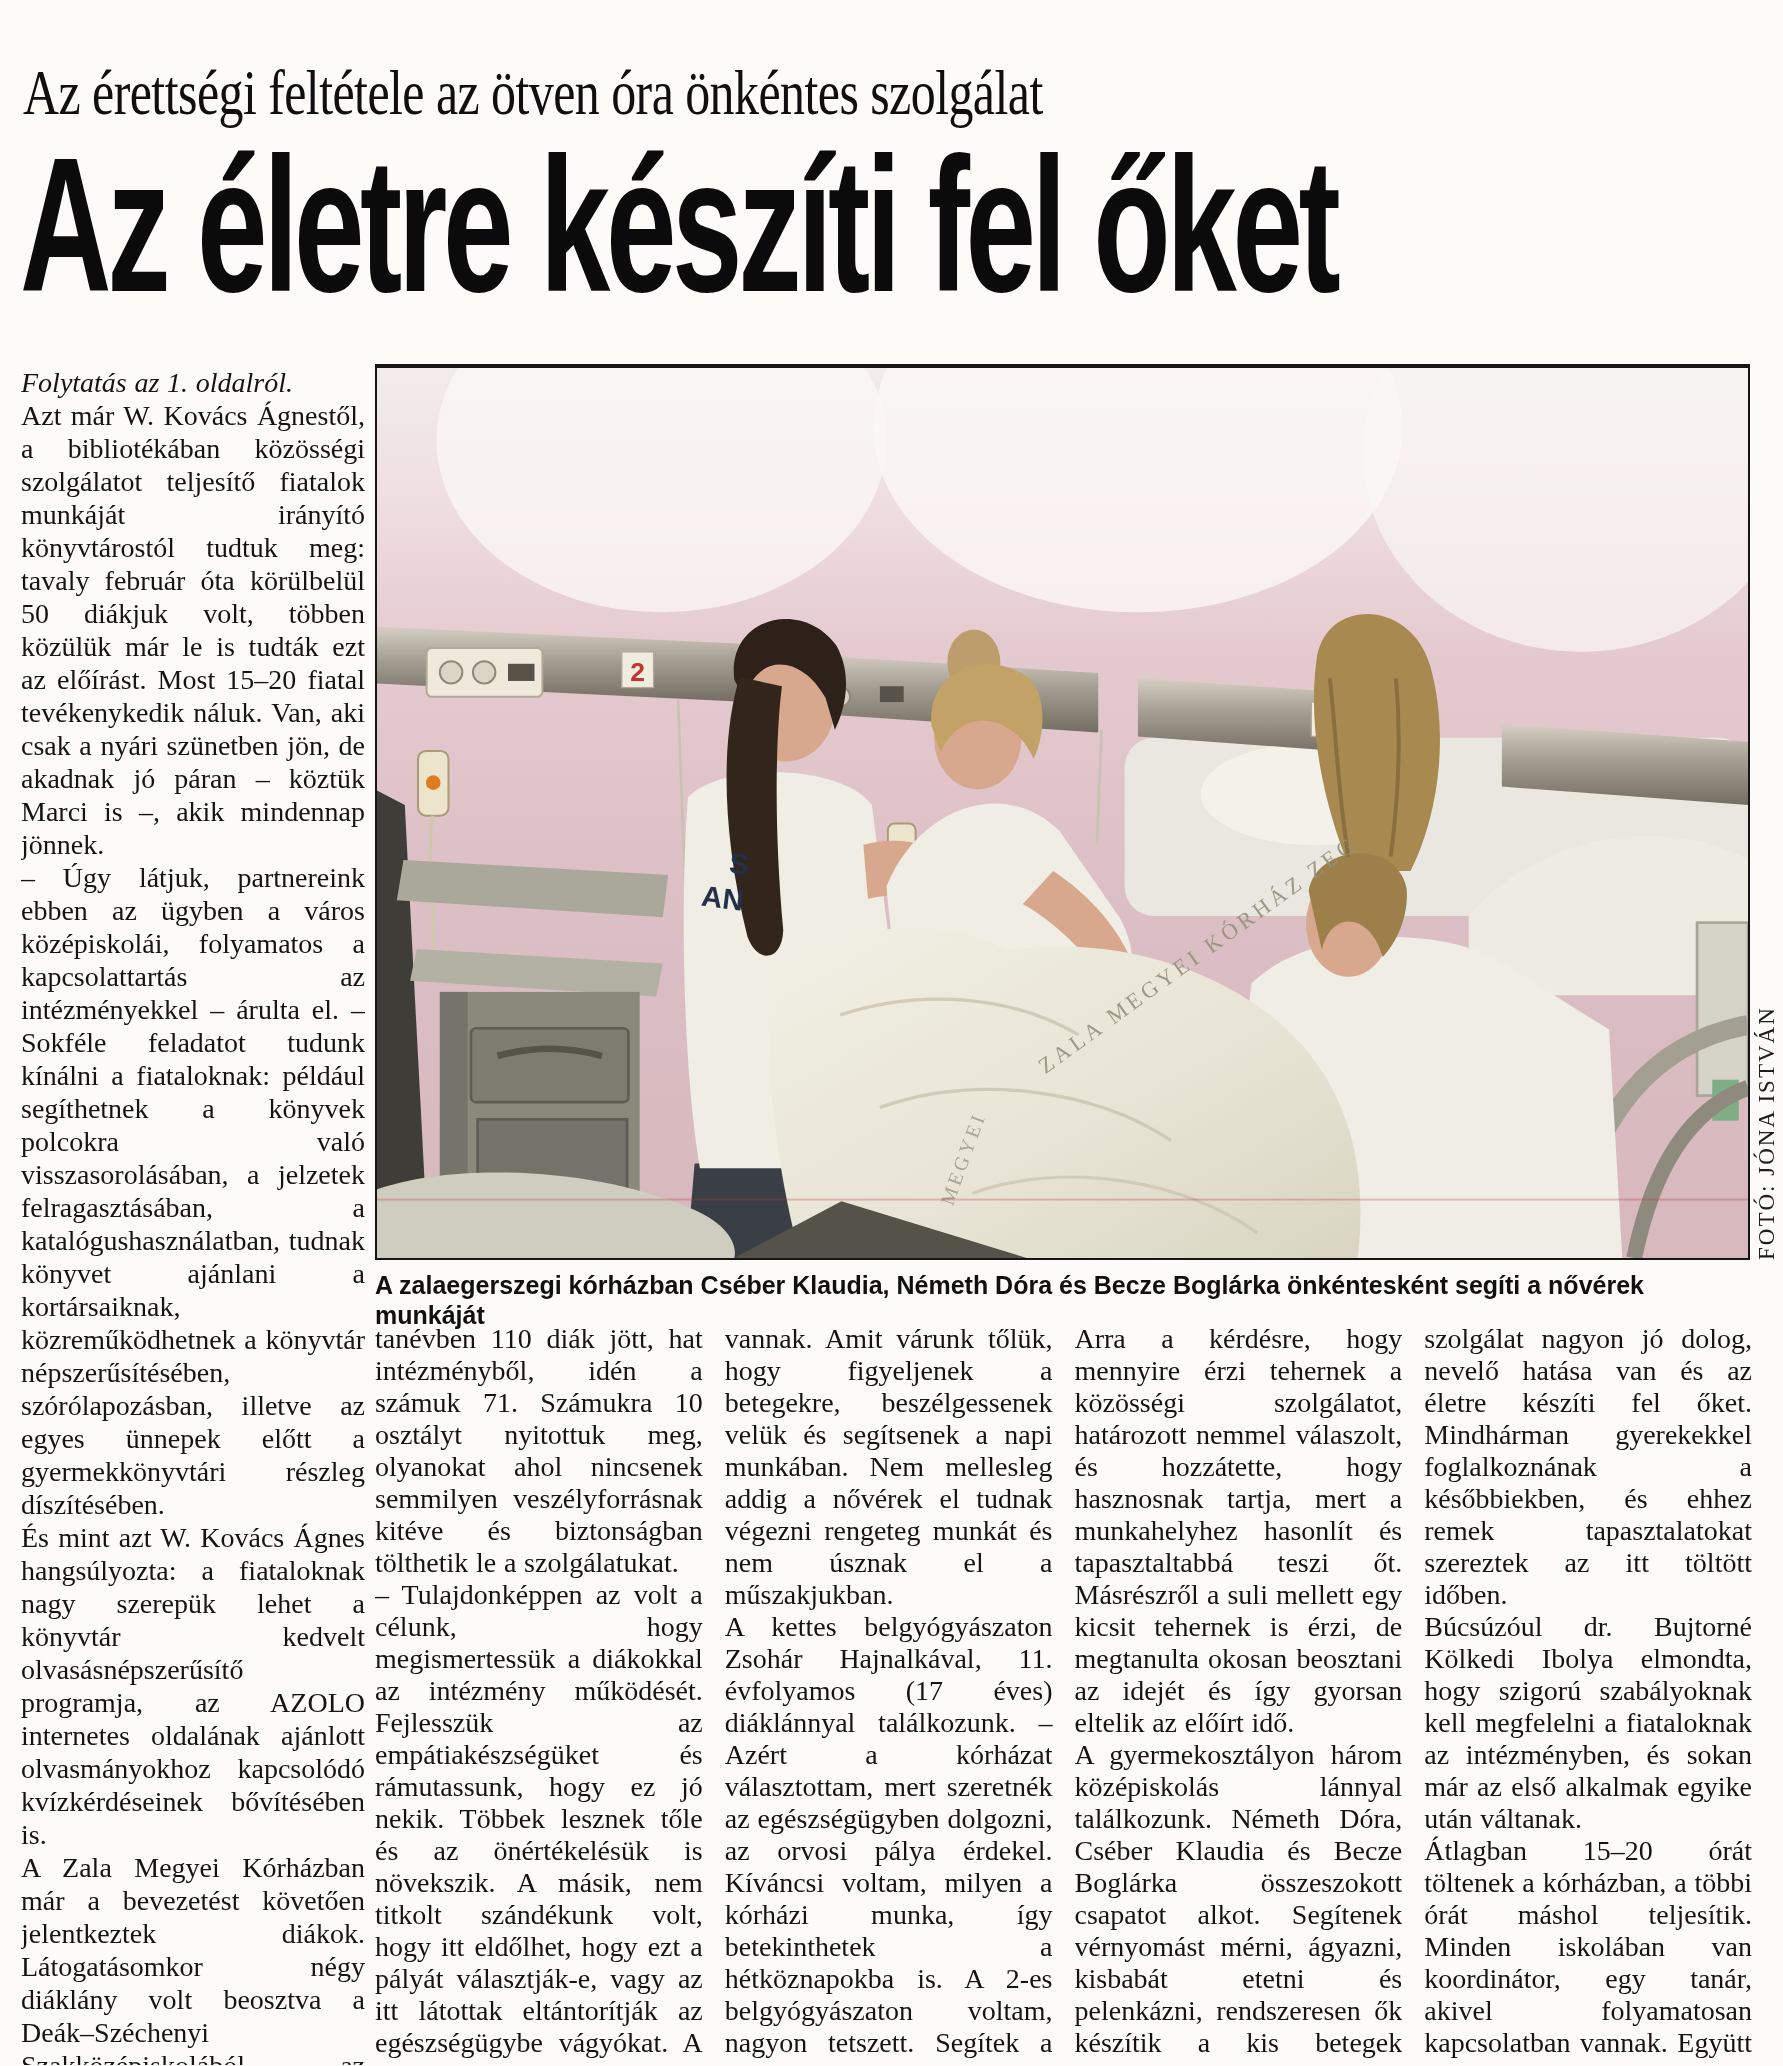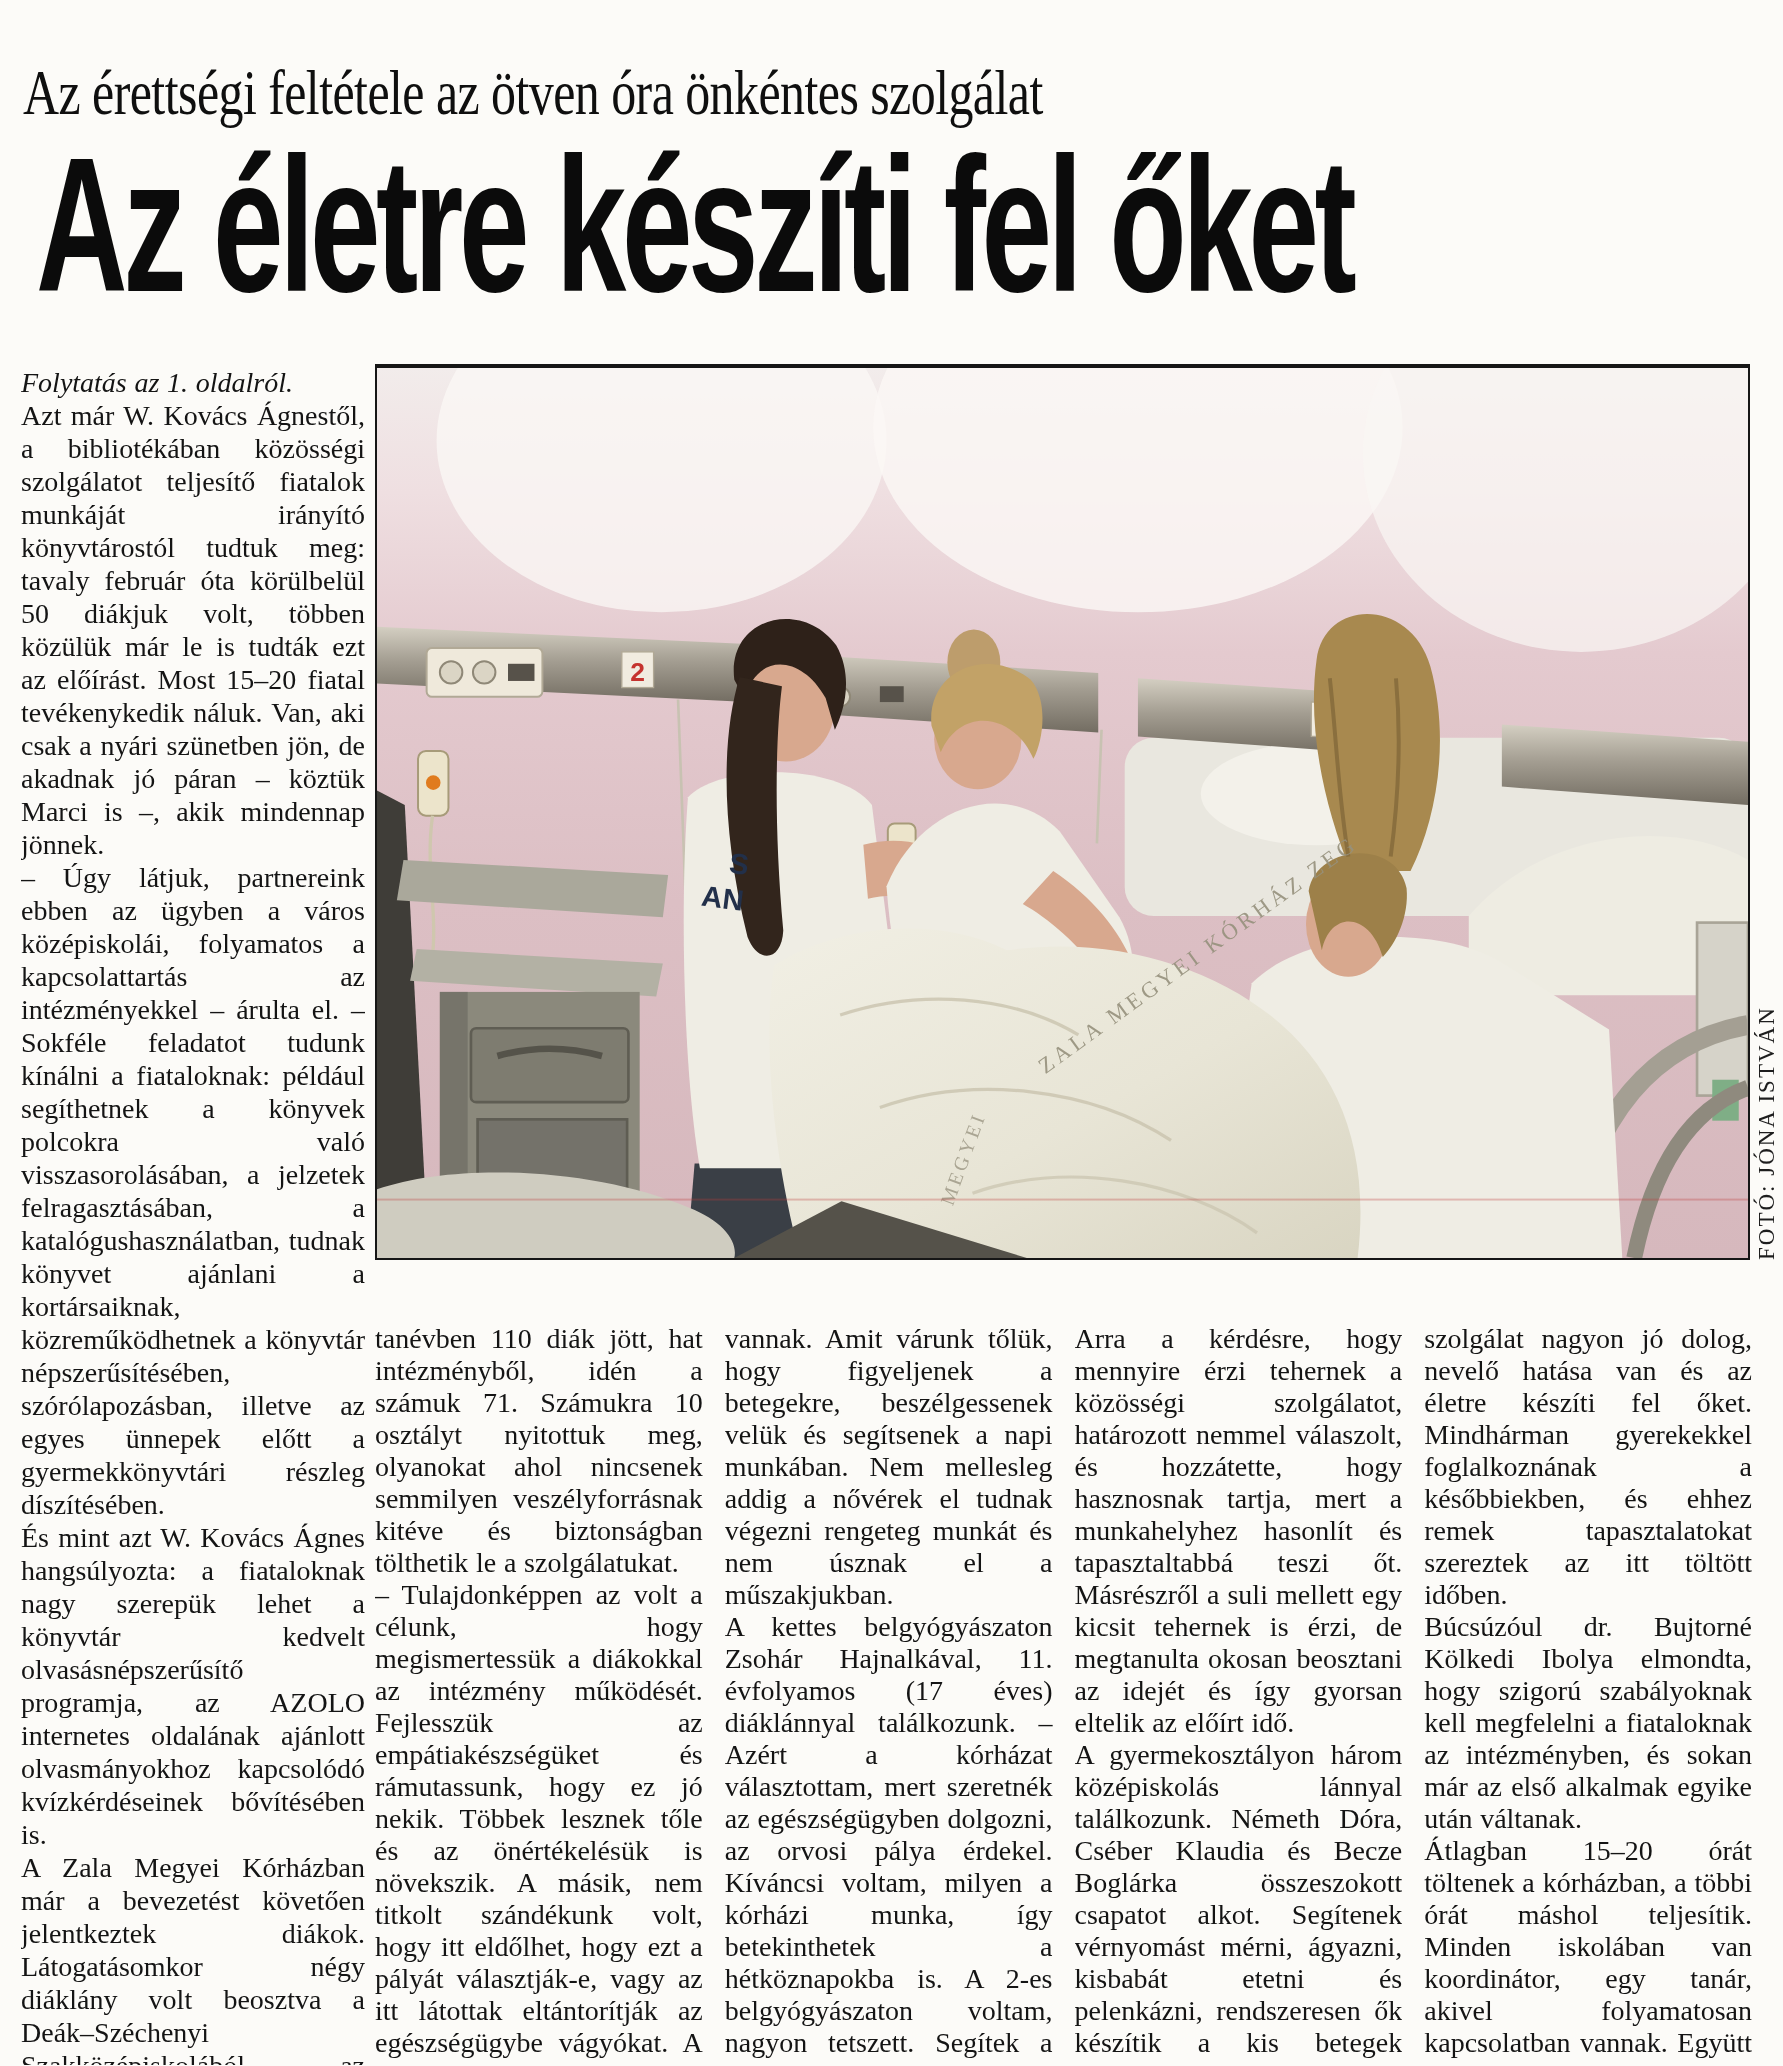--- a/index.html
+++ b/index.html
@@ -19,21 +19,21 @@
     transform:scaleX(0.70); transform-origin:0 100%;
   }
   .kicker-sub{
     display:inline-block; white-space:nowrap;
     font-family:"Liberation Serif", serif; font-size:64px; line-height:1.05;
     letter-spacing:-0.7px; color:#0f0f0f;
     transform:scaleX(0.78); transform-origin:0 100%;
   }
 
   
-  .headline-wrap{position:absolute; left:36px; top:127px; width:1744px; height:226px; overflow:visible;}
+  .headline-wrap{position:absolute; left:20px; top:127px; width:1744px; height:226px; overflow:visible;}
   .headline{
     display:inline-block; white-space:nowrap;
     font-family:"Liberation Sans", sans-serif; font-weight:bold;
     font-size:192px; line-height:1.02; letter-spacing:-6.6px; color:#0b0b0b;
     transform:scaleX(0.66); transform-origin:0 0;
   }
 
   
   .body-text{text-align:justify; hyphens:auto; -webkit-hyphens:auto; word-spacing:0.7px;}
   .body-text p{margin:0;}
@@ -211,20 +211,21 @@
       </g>
 
       <path d="M 0,1348 L 0,1244 C 120,1202 332,1212 472,1272 C 522,1292 546,1322 540,1348 Z" fill="#cfccc0"></path>
       <path d="M 540,1348 L 702,1262 L 982,1348 Z" fill="#55524a"></path>
       <rect x="0" y="1258" width="2072" height="3" fill="rgba(190,60,60,0.3)"></rect>
     </svg>
   </div>
 
   <div class="photo-credit">FOTÓ: JÓNA ISTVÁN</div>
 
+  <div class="caption">A zalaegerszegi kórházban Cséber Klaudia, Németh Dóra és Becze Boglárka önkéntesként segíti a nővérek munkáját</div>
 
   <div class="bottom-cols">
     <div class="bcol body-text">
       <p>tanévben 110 diák jött, hat intézményből, idén a számuk 71. Számukra 10 osztályt nyitottuk meg, olyanokat ahol nincsenek semmilyen veszélyforrásnak kitéve és biztonságban tölthetik le a szolgálatukat.</p>
       <p>– Tulajdonképpen az volt a célunk, hogy megismertessük a diákokkal az intézmény működését. Fejlesszük az empátiakészségüket és rámutassunk, hogy ez jó nekik. Többek lesznek tőle és az önértékelésük is növekszik. A másik, nem titkolt szándékunk volt, hogy itt eldőlhet, hogy ezt a pályát választják-e, vagy az itt látottak eltántorítják az egészségügybe vágyókat. A diákok kitöltenek egy űrt, mivel az ápolók kevesen</p>
     </div>
     <div class="bcol body-text">
       <p>vannak. Amit várunk tőlük, hogy figyeljenek a betegekre, beszélgessenek velük és segítsenek a napi munkában. Nem mellesleg addig a nővérek el tudnak végezni rengeteg munkát és nem úsznak el a műszakjukban.</p>
       <p>A kettes belgyógyászaton Zsohár Hajnalkával, 11. évfolyamos (17 éves) diáklánnyal találkozunk. – Azért a kórházat választottam, mert szeretnék az egészségügyben dolgozni, az orvosi pálya érdekel. Kíváncsi voltam, milyen a kórházi munka, így betekinthetek a hétköznapokba is. A 2-es belgyógyászaton voltam, nagyon tetszett. Segítek a vacsoraosztásnál, sétálok a betegekkel, vagy az ágyuk mellé ülök és meghallgatom őket.</p>
     </div>

